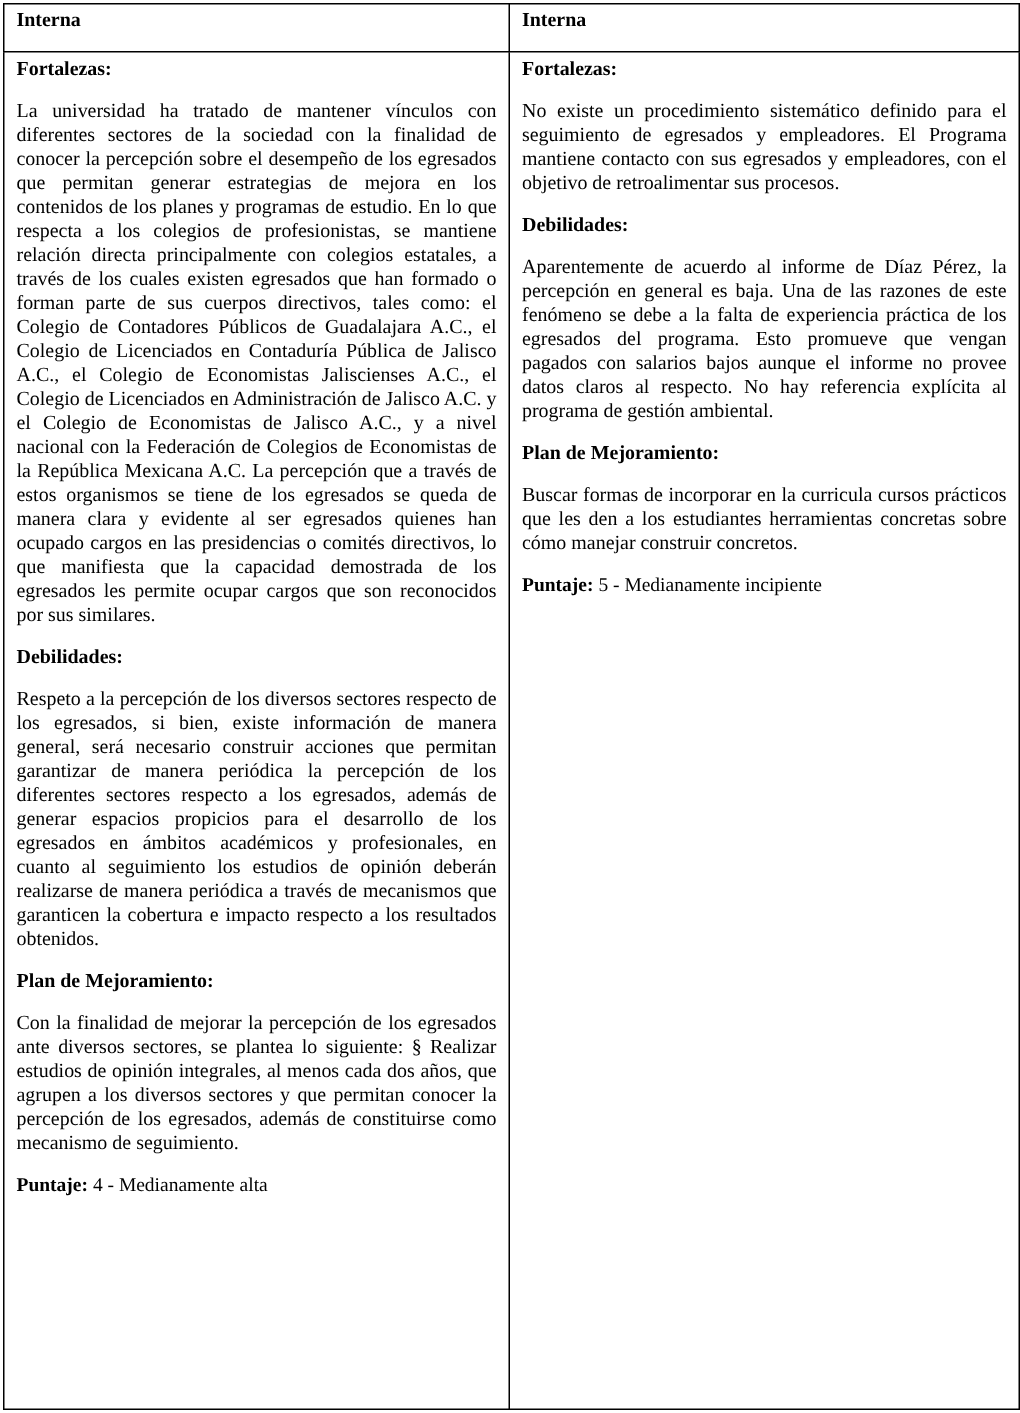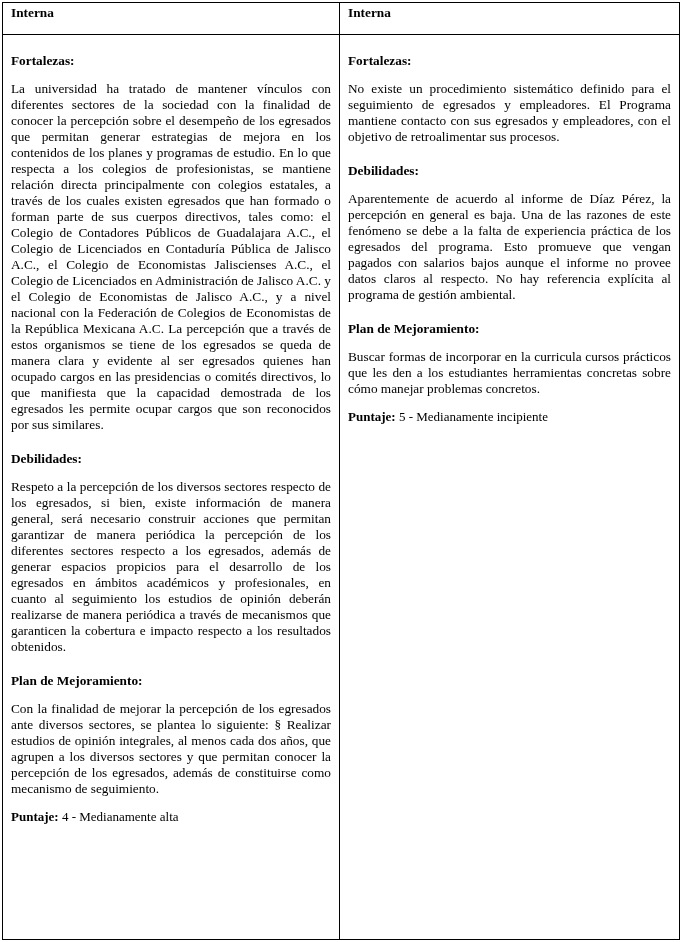--- a/index.html
+++ b/index.html
@@ -1,21 +1,21 @@
 <!DOCTYPE html>
 <html><head>
 <meta charset="utf-8">
 <style>
   html, body { margin:0; padding:0; background:#ffffff; }
   body { width:680px; height:942px; overflow:hidden; font-family:"Liberation Serif", "DejaVu Serif", serif; color:#000; }
   table.doc { position:absolute; left:2px; top:2px; width:677px; height:938px; border-collapse:collapse; table-layout:fixed; }
   table.doc td, table.doc th { border:1px solid #000; vertical-align:top; padding:0 8px 0 8px; }
   col.c1 { width:337px; } col.c2 { width:340px; }
   th { text-align:left; font-weight:bold; font-size:13.3px; height:29px; padding-top:2px !important; }
-  .sec-title { font-weight:bold; font-size:13.3px; margin:17px 0 0 0; line-height:18px; }
+  .sec-title { font-weight:bold; font-size:13.3px; margin:2px 0 0 0; line-height:18px; }
   .para { font-size:13.3px; line-height:16px; text-align:justify; margin:11px 0 11px 0; }
   .score { font-size:13px; line-height:18px; margin:0; }
   .score b { font-weight:bold; }
 </style>
 </head>
 <body>
 
 <table class="doc">
   <colgroup>
       <col class="c1">
@@ -35,18 +35,18 @@
       <div class="sec-title">Plan de Mejoramiento:</div>
       <p class="para">Con la finalidad de mejorar la percepción de los egresados ante diversos sectores, se plantea lo siguiente: § Realizar estudios de opinión integrales, al menos cada dos años, que agrupen a los diversos sectores y que permitan conocer la percepción de los egresados, además de constituirse como mecanismo de seguimiento.</p>
       <p class="score"><b>Puntaje:</b> <span>4 - Medianamente alta</span></p>
     </td>
     <td>
       <div class="sec-title">Fortalezas:</div>
       <p class="para">No existe un procedimiento sistemático definido para el seguimiento de egresados y empleadores. El Programa mantiene contacto con sus egresados y empleadores, con el objetivo de retroalimentar sus procesos.</p>
       <div class="sec-title">Debilidades:</div>
       <p class="para">Aparentemente de acuerdo al informe de Díaz Pérez, la percepción en general es baja. Una de las razones de este fenómeno se debe a la falta de experiencia práctica de los egresados del programa. Esto promueve que vengan pagados con salarios bajos aunque el informe no provee datos claros al respecto. No hay referencia explícita al programa de gestión ambiental.</p>
       <div class="sec-title">Plan de Mejoramiento:</div>
-      <p class="para">Buscar formas de incorporar en la curricula cursos prácticos que les den a los estudiantes herramientas concretas sobre cómo manejar problemas concretos.</p>
+      <p class="para">Buscar formas de incorporar en la curricula cursos prácticos que les den a los estudiantes herramientas concretas sobre cómo manejar construir concretos.</p>
       <p class="score"><b>Puntaje:</b> <span>5 - Medianamente incipiente</span></p>
     </td>
   </tr>
 </tbody>
   </table>
 
 </body></html>

